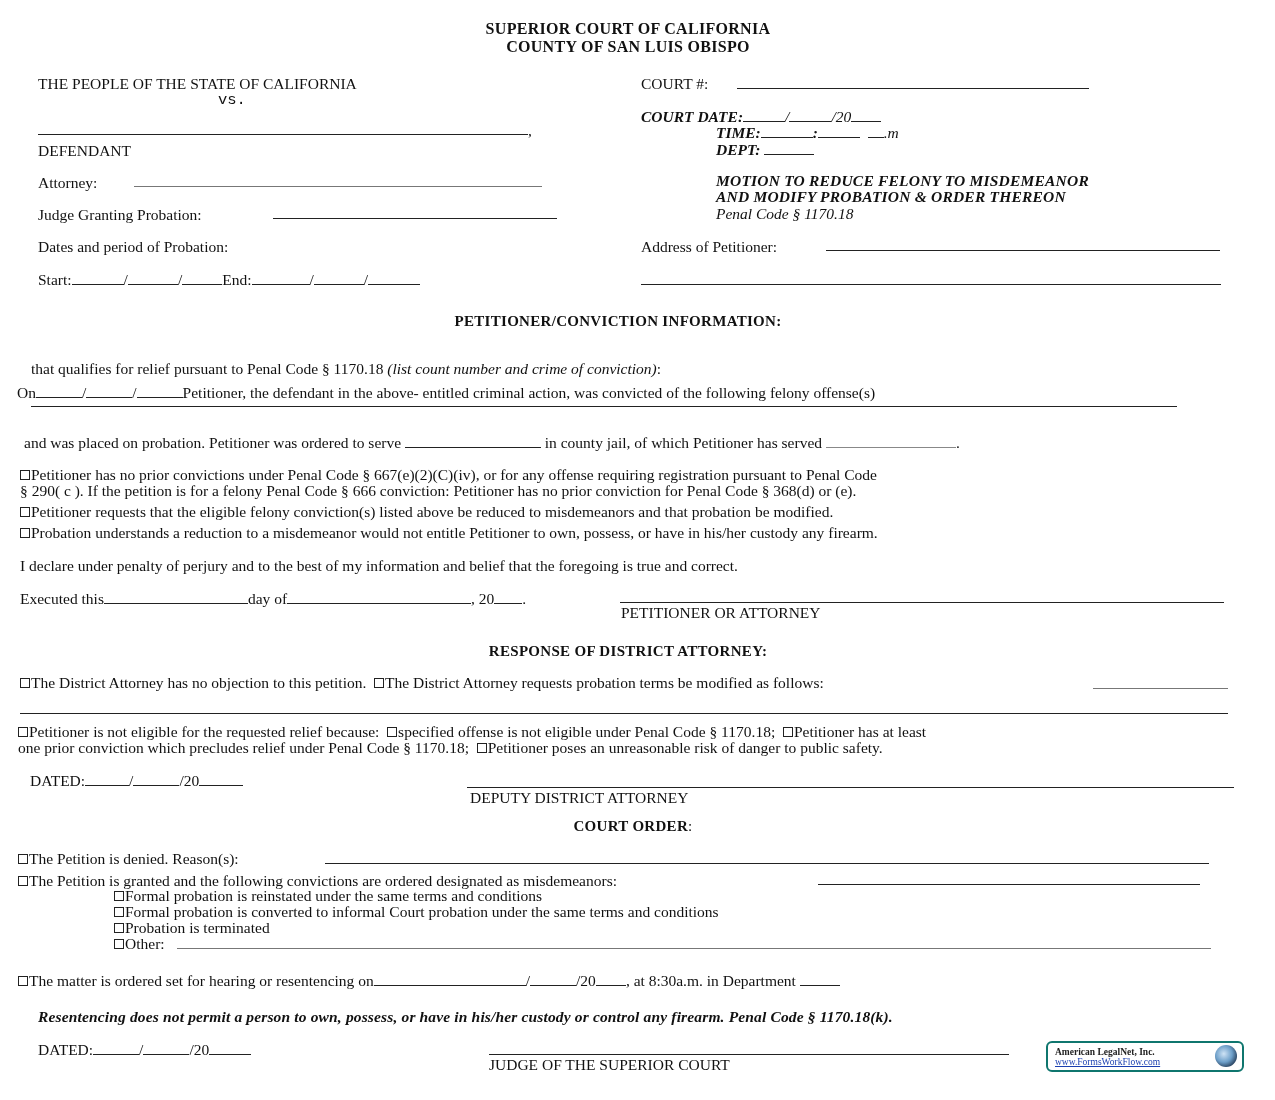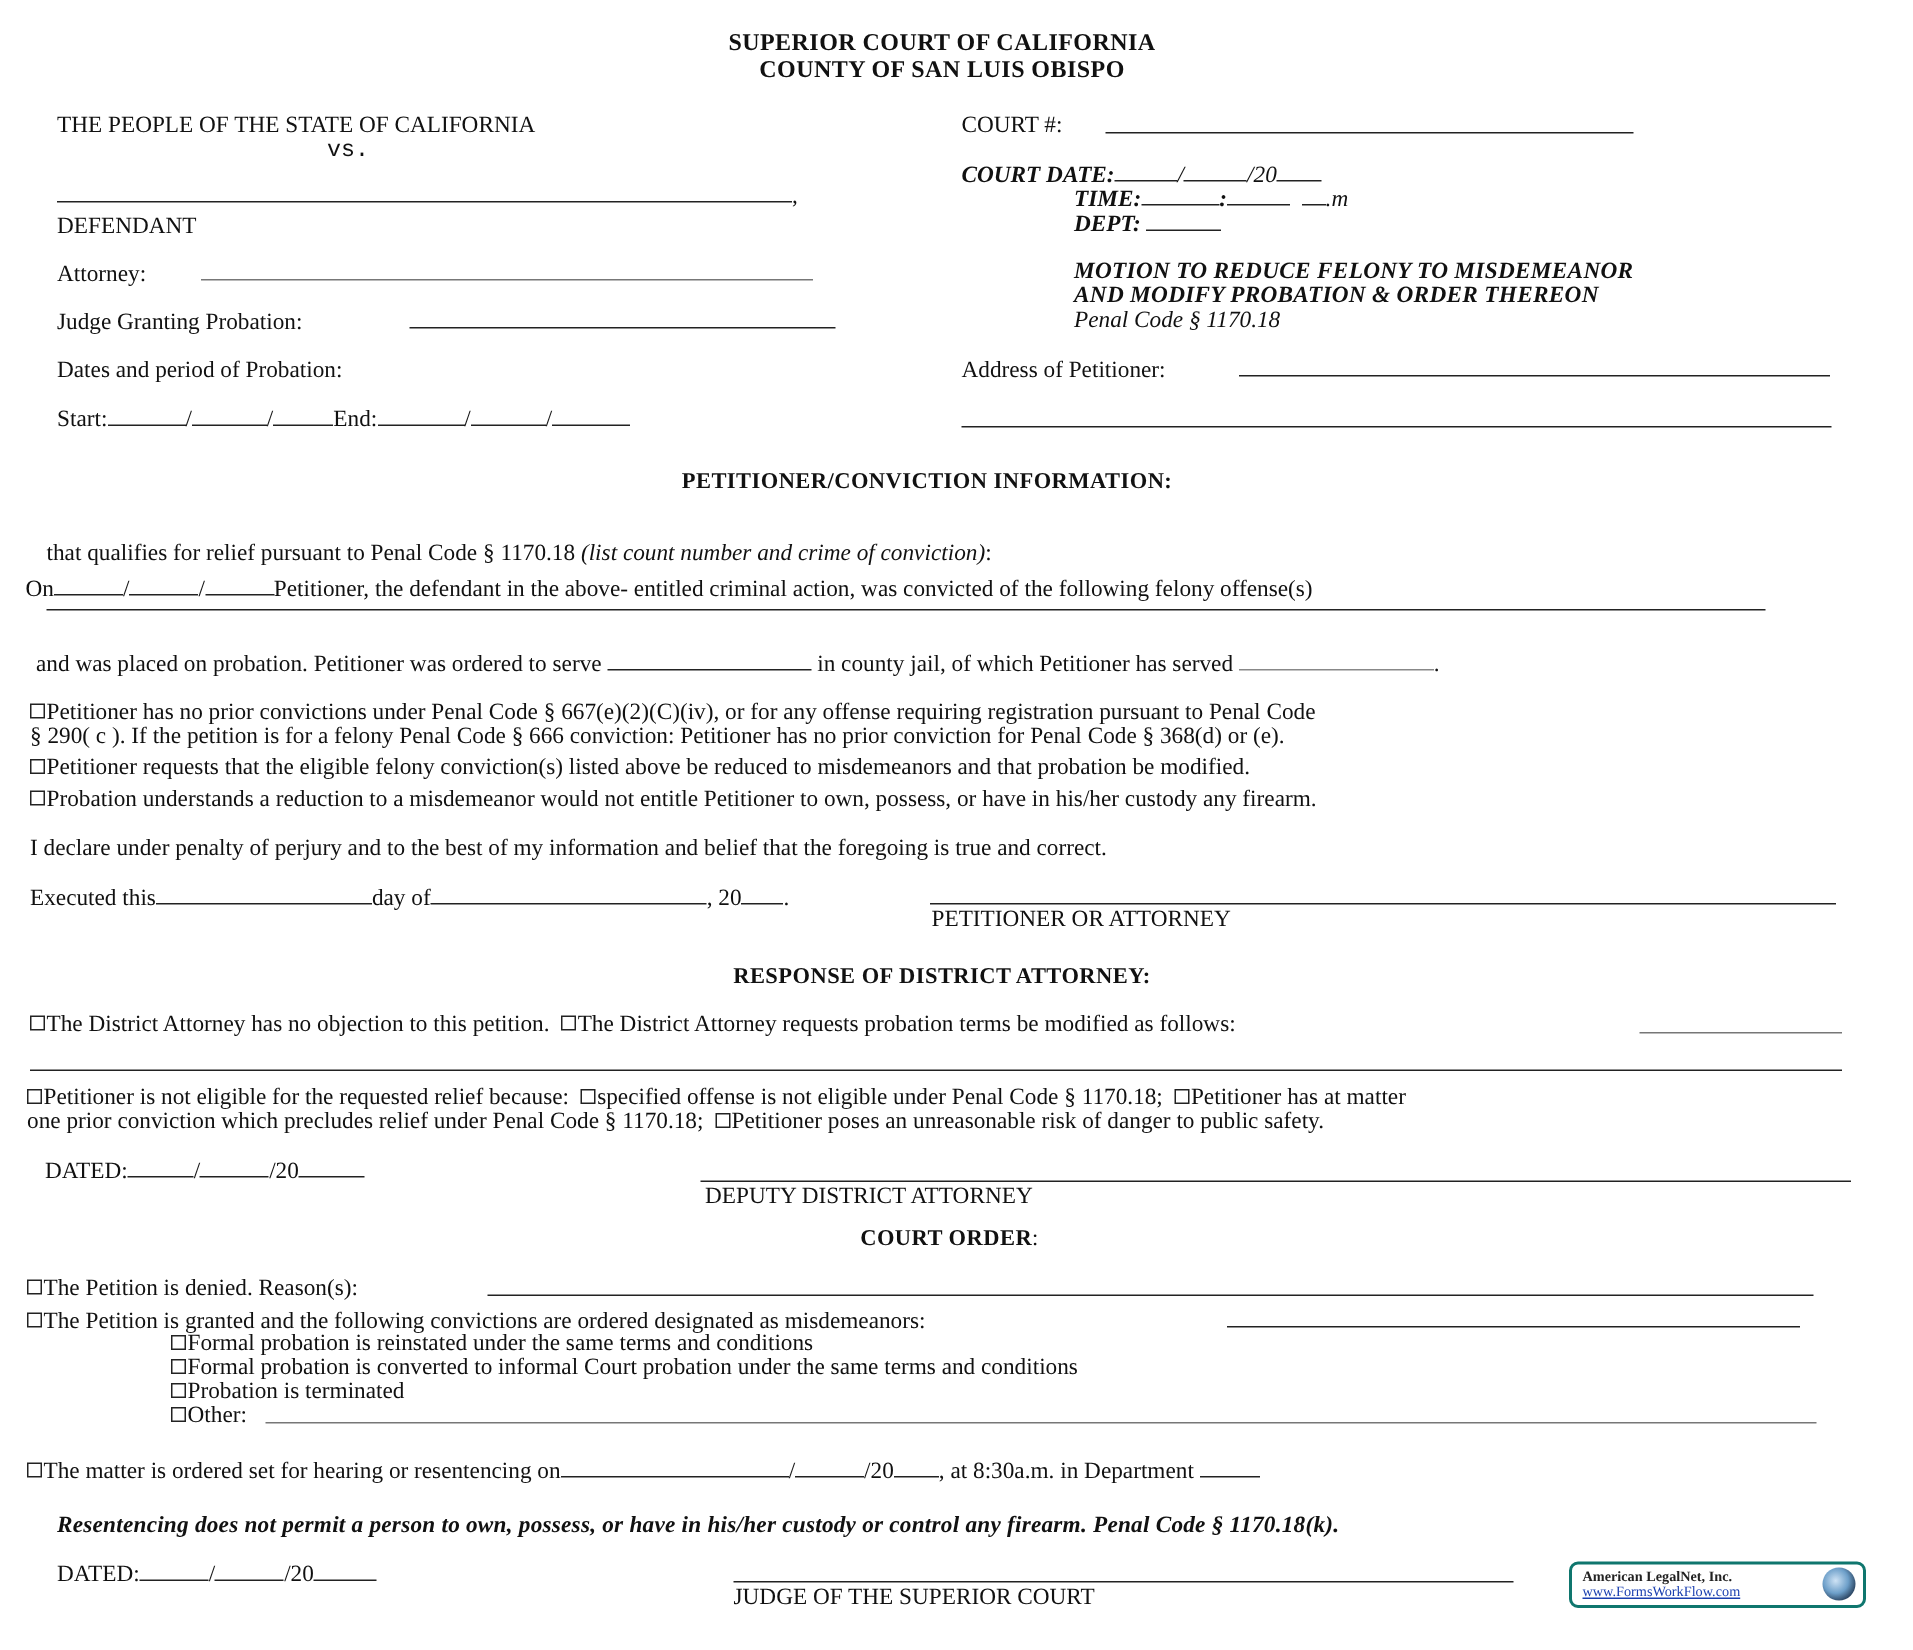--- a/index.html
+++ b/index.html
@@ -101,21 +101,21 @@
 
 <div class="abs hdr" style="left:0;width:1256px;top:643px;font-size:15px;">RESPONSE OF DISTRICT ATTORNEY:</div>
 
 <div class="abs t" style="left:20px;top:674px;">
   <span class="cb"></span><span>The District Attorney has no objection to this petition.</span>&nbsp;&nbsp;<span class="cb"></span><span>The District Attorney requests probation terms be modified as follows:</span>
 </div>
 <div class="line faint" style="left:1093px;top:688px;width:135px;"></div>
 <div class="line" style="left:20px;top:713px;width:1208px;"></div>
 
 <div class="abs t" style="left:18px;top:723px;">
-  <span class="cb"></span><span>Petitioner is not eligible for the requested relief because:</span>&nbsp;&nbsp;<span class="cb"></span><span>specified offense is not eligible under Penal Code § 1170.18;</span>&nbsp;&nbsp;<span class="cb"></span><span>Petitioner has at matter</span>
+  <span class="cb"></span><span>Petitioner is not eligible for the requested relief because:</span>&nbsp;&nbsp;<span class="cb"></span><span>specified offense is not eligible under Penal Code § 1170.18;</span>&nbsp;&nbsp;<span class="cb"></span><span>Petitioner has at least</span>
 </div>
 <div class="abs t" style="left:18px;top:739px;">
   <span>one prior conviction which precludes relief under Penal Code § 1170.18;</span>&nbsp;&nbsp;<span class="cb"></span><span>Petitioner poses an unreasonable risk of danger to public safety.</span>
 </div>
 
 <div class="abs t" style="left:30px;top:772px;">
   <span>DATED:</span><span class="blank" style="width:44px"></span>/<span class="blank" style="width:46px"></span><span>/20</span><span class="blank" style="width:44px"></span>
 </div>
 <div class="line" style="left:467px;top:787px;width:767px;"></div>
 <div class="abs t" style="left:470px;top:789px;">DEPUTY DISTRICT ATTORNEY</div>

